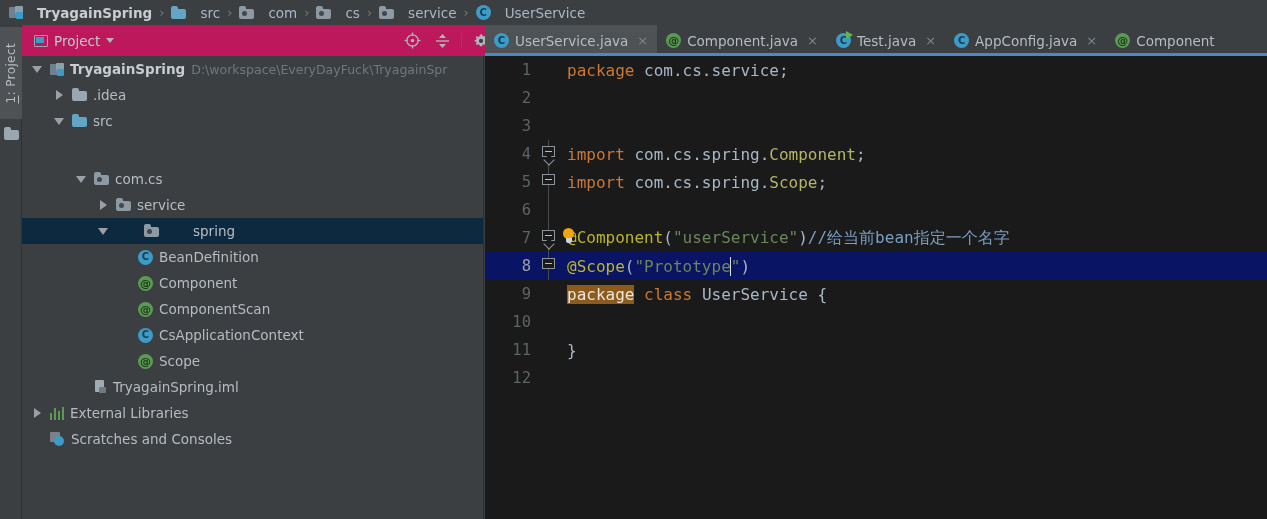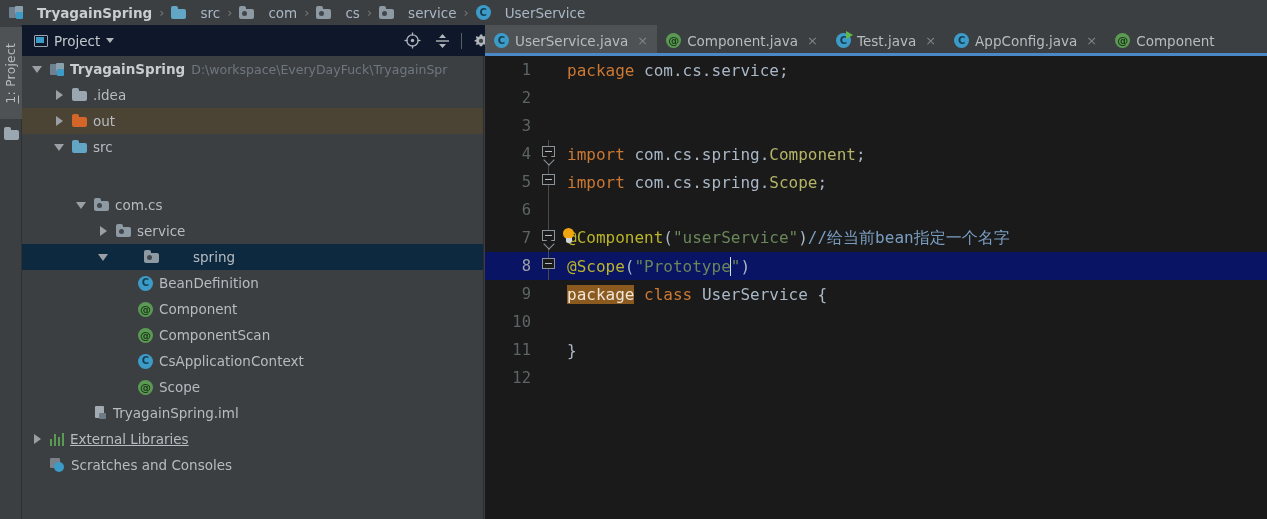--- a/index.html
+++ b/index.html
@@ -75,21 +75,21 @@
   #railtab span u { text-decoration: underline; }
   #railfolder { position: absolute; left: 4px; top: 100px; }
 
   
   #projectpanel {
     position: absolute; left: 22px; top: 25px; width: 463px; height: 494px;
     background: #3c3f41;
   }
   #ptoolbar {
     position: absolute; left: 0; top: 0; width: 514px; height: 31px;
-    display: flex; align-items: center; background: #0f172a;
+    display: flex; align-items: center; background: #be185d;
   }
   #ptitle { display: flex; align-items: center; gap: 6px; padding-left: 12px; }
   #ptitle .ptlabel { font-size: 13.5px; color: #c3c9ce; }
   .winicon { width: 14px; height: 12px; border: 1.6px solid #9aa7b0; border-radius: 1px;
      position: relative; }
   .winicon:after { content: ""; position: absolute; left: 1px; top: 1px;
      width: 8px; height: 6px; background: #3d9bc8; }
   .caret-dn { width: 0; height: 0; border-left: 4px solid transparent;
      border-right: 4px solid transparent; border-top: 5px solid #b0b6bb; }
 
@@ -317,29 +317,20 @@
       </div>
       <div class="trow" style="padding-left: 30px;">
         <span class="tw">
           <span class="arr-r"></span>
         </span>
         <span class="ico ico-folder gray" style="flex: 0 0 auto;">
           <i></i>
         </span>
         <span>.idea</span>
       </div>
-      <div class="trow excl" style="padding-left: 30px;">
-        <span class="tw">
-          <span class="arr-r"></span>
-        </span>
-        <span class="ico ico-folder orange" style="flex: 0 0 auto;">
-          <i></i>
-        </span>
-        <span>out</span>
-      </div>
       <div class="trow" style="padding-left: 30px;">
         <span class="tw">
           <span class="arr-d"></span>
         </span>
         <span class="ico ico-folder" style="flex: 0 0 auto;">
           <i></i>
         </span>
         <span>src</span>
       </div>
       <div class="trow" style="padding-left: 52px; margin-top: 32px;">
@@ -392,21 +383,21 @@
       <div class="trow" style="padding-left: 96px;">
         <span class="tw"></span>
         <span class="ico ico-anno" style="flex: 0 0 auto;"></span>
         <span>Scope</span>
       </div>
       <div class="trow" style="padding-left: 52px;">
         <span class="tw"></span>
         <span class="ico ico-iml" style="flex: 0 0 auto;"></span>
         <span>TryagainSpring.iml</span>
       </div>
-      <div class="trow" style="padding-left: 8px; text-decoration: underline;">
+      <div class="trow" style="padding-left: 8px;">
         <span class="tw">
           <span class="arr-r"></span>
         </span>
         <span class="ico ico-lib" style="flex: 0 0 auto;">
           <b style="height:7px"></b>
           <b style="height:12px"></b>
           <b style="height:9px"></b>
           <b style="height:13px"></b>
         </span>
         <span>External Libraries</span>

